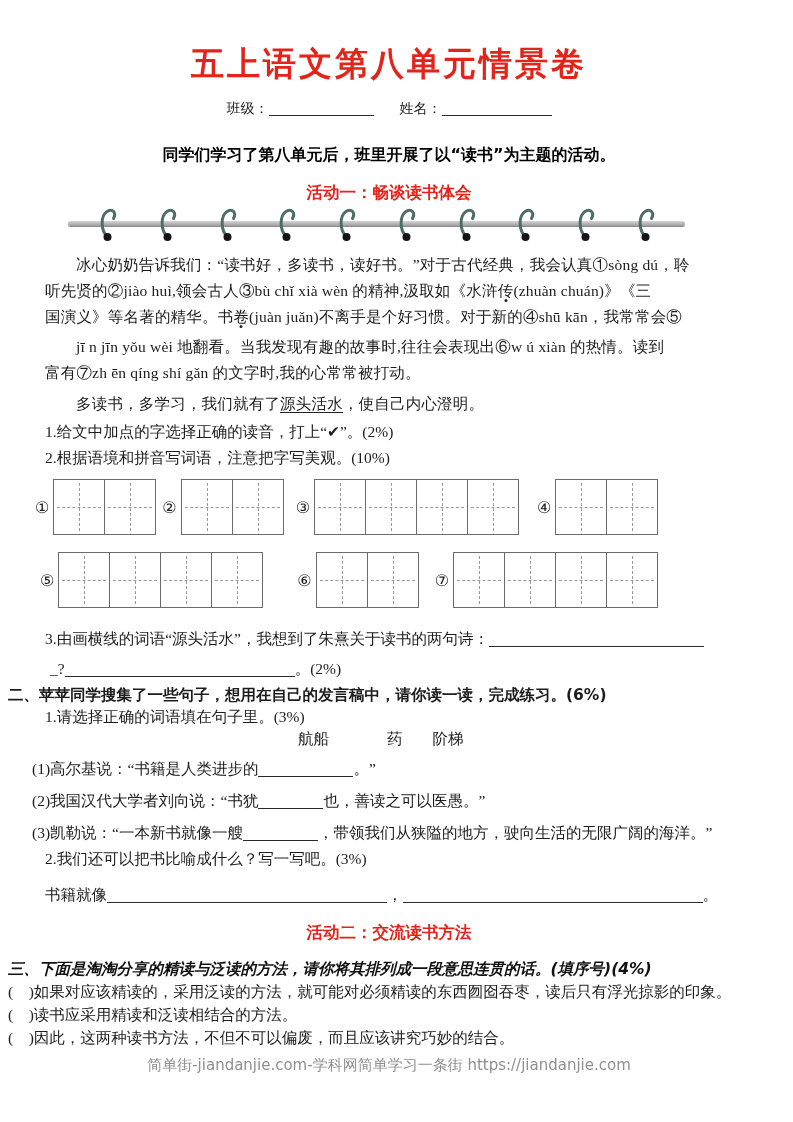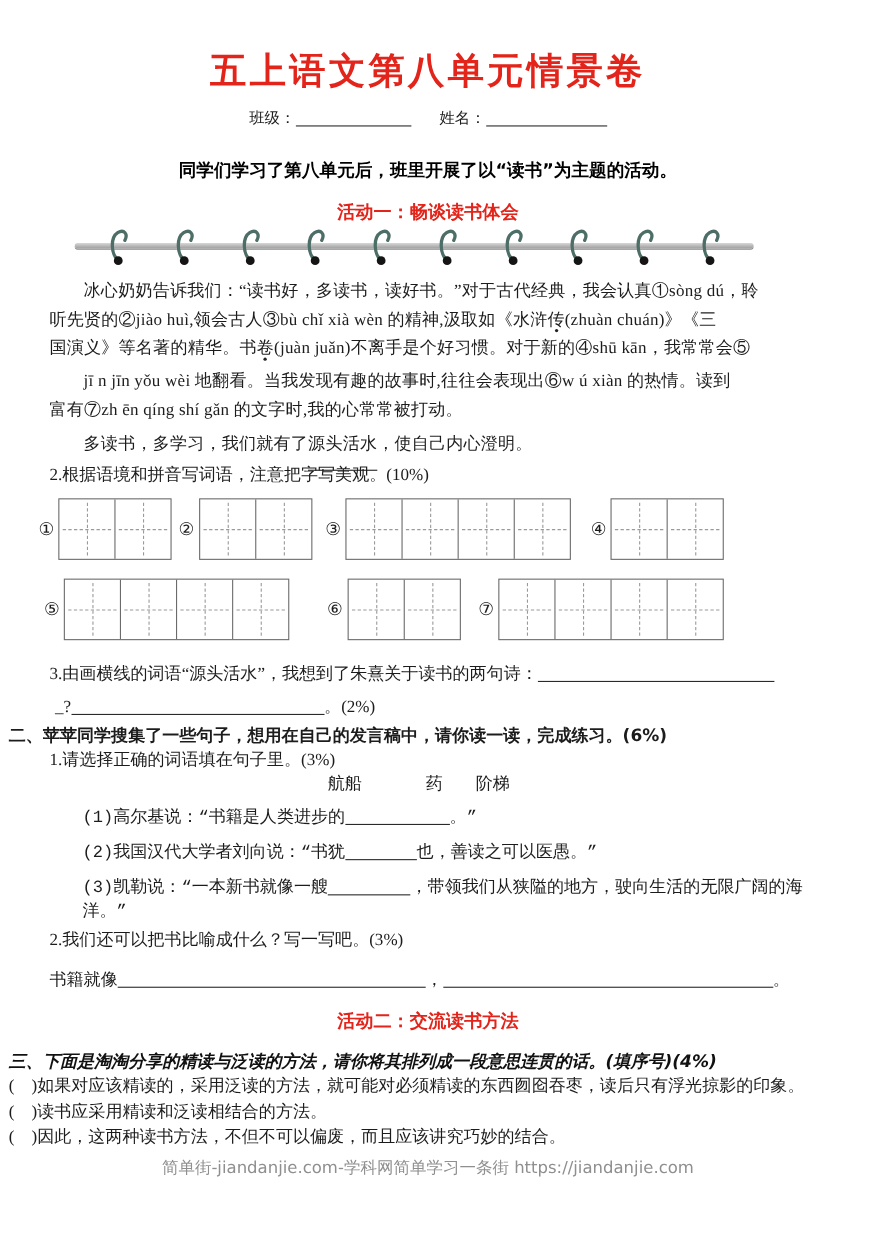--- a/index.html
+++ b/index.html
@@ -19,42 +19,42 @@
   .spiral .bar{position:absolute;top:15px;left:10px;right:43px;height:5px;border-radius:3px;
                background:linear-gradient(180deg,#d6d6d6,#9c9c9c);box-shadow:0 1px 0 #8b8b8b;}
   .rings{position:absolute;top:0;left:0;right:0;bottom:0;display:flex;justify-content:space-between;
          padding:0 70px 0 40px;}
   .passage{margin:2px 45px 0 45px;line-height:26px;letter-spacing:0.2px;}
   .p-line{white-space:nowrap;}
   .indent{padding-left:2em;}
   .emph{position:relative;}
   .emph::after{content:"";position:absolute;left:50%;bottom:-3px;width:3px;height:3px;
                border-radius:50%;background:#222;transform:translateX(-50%);}
-  .uline{border-bottom:1.3px solid #222;padding-bottom:15px;}
+  .uline{border-bottom:1.3px solid #222;padding-bottom:0;}
   .para2{margin-top:4px;}
   .para3{margin-top:5px;}
   .sub{margin:4px 45px 0 45px;line-height:22px;}
   .grid-row{display:flex;align-items:center;margin-top:8px;}
   .grid-row.r1{margin-left:35px;margin-top:10px;}
   .grid-row.r2{margin-left:40px;margin-top:17px;}
   .ggroup{display:flex;align-items:center;}
   .glabel{font-size:16px;margin-right:4px;}
   .tzg{display:flex;border:1.6px solid #6b6b6b;background:#fff;}
   .cell{position:relative;width:50px;height:54px;border-right:1.4px solid #6b6b6b;}
   .cell:last-child{border-right:none;}
   .cell::before{content:"";position:absolute;top:3px;bottom:3px;left:50%;border-left:1px dashed #9a9a9a;}
   .cell::after{content:"";position:absolute;left:3px;right:3px;top:50%;border-top:1px dashed #9a9a9a;}
   .mr6{margin-right:6px}.mr12{margin-right:12px}.mr18{margin-right:18px}.mr34{margin-right:34px}.mr16{margin-right:16px}
   .q3line{margin:20px 45px 0 45px;line-height:22px;}
   .q3line2{margin:8px 45px 0 50px;line-height:22px;}
   .q2head{margin:4px 8px 0 8px;line-height:22px;}
   .wordbank{margin:0 45px 0 45px;padding-left:253px;line-height:22px;margin-top:0px;}
   .wordbank .w1{margin-right:58px;}
   .wordbank .w2{margin-right:30px;}
-  .sitem{margin:10px 45px 0 75px;line-height:22px;font-family:Liberation Mono, monospace;}
+  .sitem{margin:10px 45px 0 32px;line-height:22px;}
   .sitem.first{margin-top:8px;}
   .simile{margin:14px 45px 0 45px;line-height:22px;}
   .oitem{margin:0 8px;line-height:23px;}
   .oslot{white-space:pre;}
   .footer{margin-top:6px;text-align:center;color:#8f8f8f;font-size:15px;
           font-family:"DejaVu Sans","Liberation Sans",sans-serif;line-height:20px;}
 </style>
 </head>
 <body>
 
@@ -119,20 +119,21 @@
 
   <div class="passage">
     <div class="p-line indent">冰心奶奶告诉我们：“读书好，多读书，读好书。”对于古代经典，我会认真①sòng dú，聆</div>
     <div class="p-line"><span>听先贤的②jiào huì,领会古人③bù chǐ xià wèn 的精神,汲取如《水浒</span><span class="emph">传</span><span>(zhuàn chuán)》《三</span></div>
     <div class="p-line"><span>国演义》等名著的精华。书</span><span class="emph">卷</span><span>(juàn juǎn)不离手是个好习惯。对于新的④shū kān，我常常会⑤</span></div>
     <div class="p-line indent para2">jī n jīn yǒu wèi 地翻看。当我发现有趣的故事时,往往会表现出⑥w ú xiàn 的热情。读到</div>
     <div class="p-line">富有⑦zh ēn qíng shí gǎn 的文字时,我的心常常被打动。</div>
     <div class="p-line indent para3"><span>多读书，多学习，我们就有了</span><span class="uline">源头活水</span><span>，使自己内心澄明。</span></div>
   </div>
 
+  <div class="sub">1.给文中加点的字选择正确的读音，打上“✔”。(2%)</div>
   <div class="sub">2.根据语境和拼音写词语，注意把字写美观。(10%)</div>
 
   <div class="grid-row r1">
     <div class="ggroup mr6">
       <span class="glabel">①</span>
       <div class="tzg">
           <div class="cell"></div>
           <div class="cell"></div>
         </div>
     </div>

